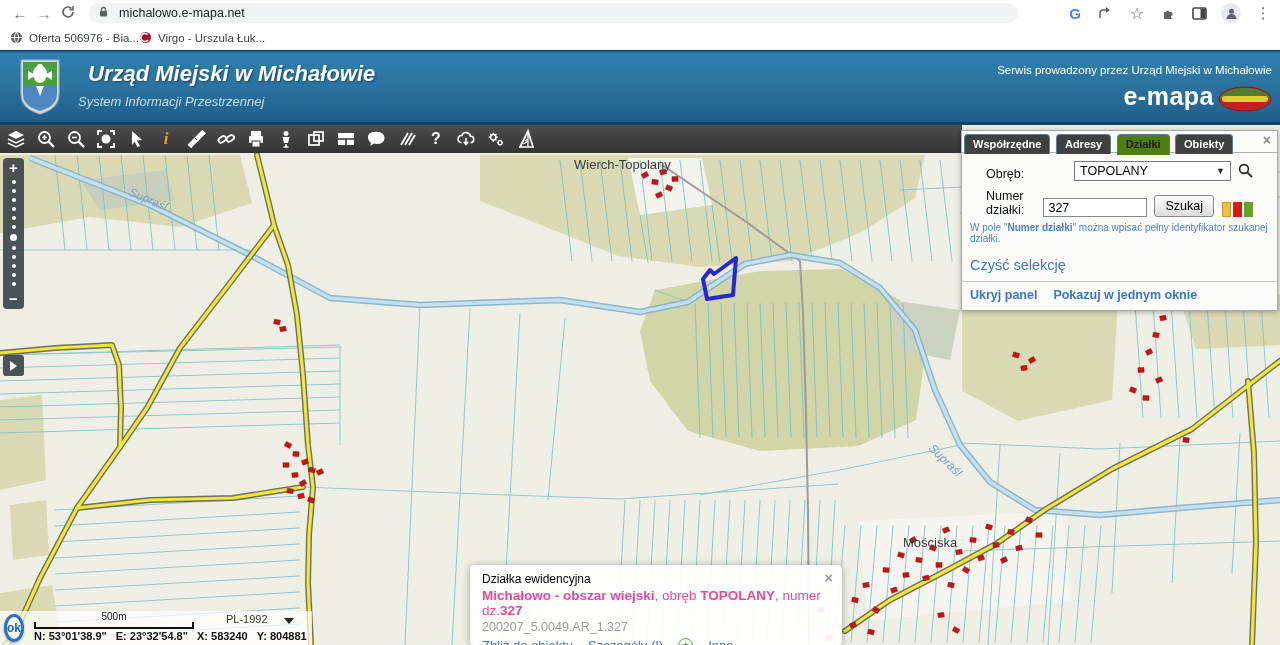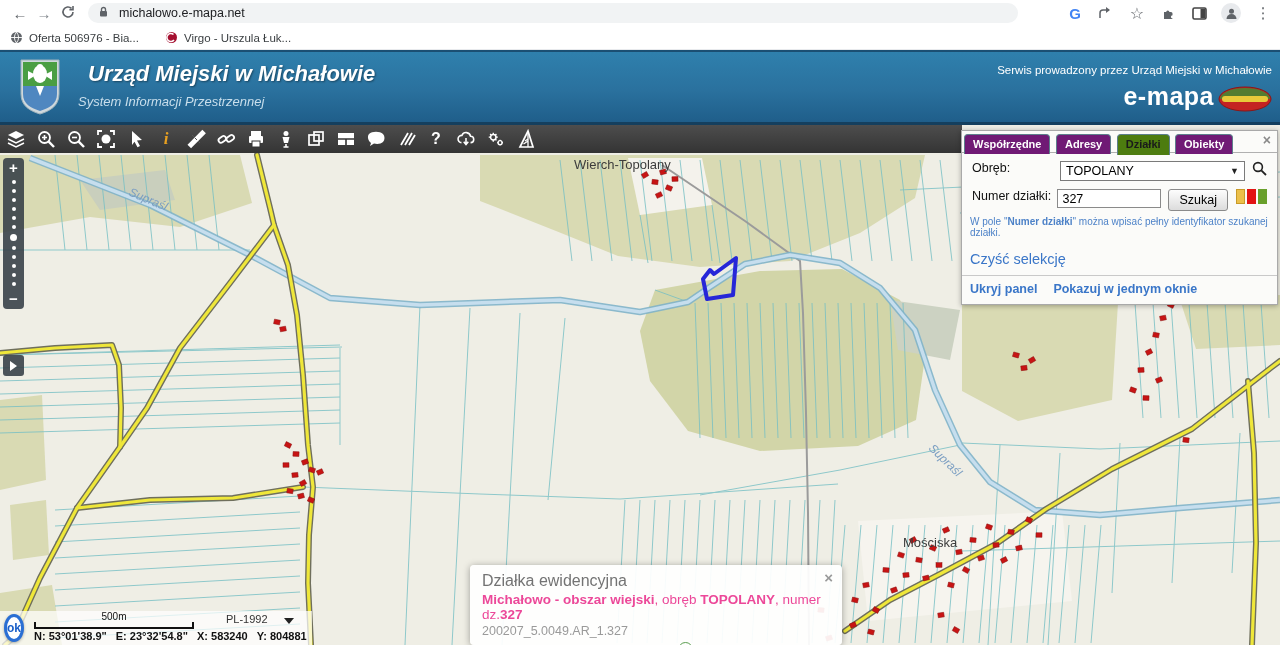--- a/index.html
+++ b/index.html
@@ -8,21 +8,21 @@
   
   .browser { position:absolute; left:0; top:0; width:1280px; height:50px; background:#fff; }
   .brow1 { position:relative; height:26px; display:flex; align-items:center; padding:0 8px; }
   .nav-btn { width:24px; text-align:center; font-size:15px; color:#5f6368; cursor:pointer; }
   .nav-btn.fwd { color:#80868b; }
   .url-pill { display:flex; align-items:center; height:20px; background:#f1f3f4; border-radius:10px; flex:0 0 930px; margin-left:8px; padding:0 10px; }
   .url-text { font-size:12.5px; color:#202124; margin-left:10px; }
   .chrome-right { display:flex; align-items:center; margin-left:auto; gap:13px; }
   .cicon { width:18px; height:18px; display:flex; align-items:center; justify-content:center; color:#5f6368; font-size:14px; cursor:pointer; }
   .avatar-c { width:20px; height:20px; border-radius:50%; background:#e8eaed; display:flex; align-items:center; justify-content:center; }
-  .brow2 { height:24px; display:flex; align-items:center; padding:0 10px; border-bottom:1px solid #e8eaed; gap:26px; }
+  .brow2 { height:24px; display:flex; align-items:center; padding:0 10px; border-bottom:1px solid #e8eaed; }
   .bookmark { display:flex; align-items:center; gap:6px; font-size:11.5px; color:#3c4043; cursor:pointer; }
 
   
   .site-header { position:absolute; left:0; top:50px; width:1280px; height:75px;
     background:linear-gradient(180deg,#2f80ad 0%,#2a719e 55%,#1f5e8a 100%);
     border-top:2px solid #1b4f73; border-bottom:3px solid #143f5e; }
   .crest { position:absolute; left:19px; top:6px; }
   .site-title { position:absolute; left:88px; top:9px; color:#fff; font-size:22px; font-weight:bold; font-style:italic; text-shadow:1px 1px 2px rgba(0,0,0,.4); }
   .site-sub { position:absolute; left:78px; top:42px; color:#c9dfec; font-size:13px; font-weight:normal; font-style:italic; }
   .srv-note { position:absolute; right:8px; top:12px; color:#fff; font-size:11.5px; }
@@ -42,40 +42,40 @@
   .zoombar { position:absolute; left:3px; top:33px; width:21px; background:rgba(52,62,70,.88); border-radius:4px; padding:2px 0 3px; text-align:center; }
   .zoombar .zi { color:#fff; font-size:15px; font-weight:bold; line-height:15px; cursor:pointer; }
   .zdot { width:4px; height:4px; border-radius:50%; background:#fff; margin:5px auto; cursor:pointer; }
   .zdot.cur { width:7px; height:7px; margin:4px auto; }
   .panel-toggle { position:absolute; left:3px; top:230px; width:21px; height:21px; background:rgba(52,62,70,.88); border-radius:3px; cursor:pointer; display:flex; align-items:center; justify-content:center; }
   .tri-right { width:0; height:0; border-left:7px solid #fff; border-top:5px solid transparent; border-bottom:5px solid transparent; }
 
   
   .panel { position:absolute; left:961px; top:5px; width:317px; background:#fbfbf9; border:1px solid #a9a9a9; box-shadow:0 1px 5px rgba(0,0,0,.3); font-size:12.5px; }
   .tabs-row { position:relative; height:22px; border-bottom:1px solid #b0b0b0; padding:2px 0 0 2px; }
-  .tab { display:inline-block; padding:3px 8px 4px; margin-right:2px; background:#701a75; color:#fff; font-weight:bold; font-size:11px; border:1px solid #5d7f8c; border-bottom:none; border-radius:4px 4px 0 0; cursor:pointer; position:relative; top:1px; }
+  .tab { display:inline-block; padding:3px 8px 4px; margin-right:2px; background:#404040; color:#fff; font-weight:bold; font-size:11px; border:1px solid #5d7f8c; border-bottom:none; border-radius:4px 4px 0 0; cursor:pointer; position:relative; top:1px; }
   .tab.active { background:#4d7c0f; color:#1a1a1a; padding-bottom:5px; z-index:2; }
   .panel-close { position:absolute; right:6px; top:3px; color:#8a8a8a; font-weight:bold; font-size:14px; line-height:13px; cursor:pointer; }
-  .frow { display:flex; align-items:flex-start; margin:8px 10px 0; }
+  .frow { display:flex; align-items:flex-end; margin:8px 24px 0; }
   .flabel { width:88px; color:#111; }
   .selbox { flex:1; height:20px; border:1px solid #7a7a7a; background:#fff; display:flex; align-items:center; justify-content:space-between; padding:0 5px; cursor:pointer; }
   .selarrow { font-size:9px; color:#222; }
   .tbox { height:19px; border:1px solid #8a8a8a; background:#fff; font-size:12.5px; padding:0 4px; font-family:"Liberation Sans",sans-serif; }
   .mag { margin-left:7px; cursor:pointer; }
   .btn { height:22px; padding:0 10px; margin-left:7px; font-size:12.5px; border:1px solid #8a8a8a; border-radius:3px; background:linear-gradient(#fdfdfd,#dcdcdc); cursor:pointer; }
   .swatches { display:flex; gap:2px; margin-left:8px; }
   .sw { width:9px; height:15px; cursor:pointer; }
   .hint { margin:5px 8px 0; font-size:10px; color:#4d82c8; }
   .blue-link { color:#3a76c8; cursor:pointer; text-decoration:none; }
   .clear-link { display:inline-block; margin:13px 8px 8px; font-size:14.5px; }
   .panel-footer { border-top:1px solid #c9c9c9; padding:6px 8px 8px; display:flex; gap:16px; font-weight:bold; font-size:12.5px; }
 
   
   .popup { position:absolute; left:470px; top:440px; width:372px; height:80px; background:rgba(255,255,255,.93); border-radius:4px; box-shadow:0 1px 7px rgba(0,0,0,.35); padding:7px 12px 0; }
-  .pop-title { font-size:16px; color:#737373; }
+  .pop-title { font-size:12px; color:#000000; }
   .pop-close { position:absolute; right:9px; top:6px; color:#9a9a9a; font-size:15px; font-weight:bold; cursor:pointer; line-height:13px; }
   .pop-main { font-size:13.5px; color:#ec4899; margin-top:2px; }
   .pop-id { font-size:12.5px; color:#9a9a9a; margin-top:2px; }
   .pop-actions { display:flex; align-items:center; gap:15px; margin-top:4px; font-size:13px; }
   .plus-circle { width:15px; height:15px; border:1.5px solid #5a9e50; border-radius:50%; color:#5a9e50; display:flex; align-items:center; justify-content:center; font-size:12px; line-height:11px; cursor:pointer; }
 
   
   .statusbar { position:absolute; left:0; bottom:0; width:312px; height:34px; background:rgba(255,255,255,.72); }
   .scale-label { position:absolute; left:34px; top:0; width:160px; text-align:center; font-size:10px; color:#111; }
   .scale-bar { position:absolute; left:34px; top:11px; width:160px; height:7px; border-left:2px solid #111; border-right:2px solid #111; border-bottom:2px solid #111; }

